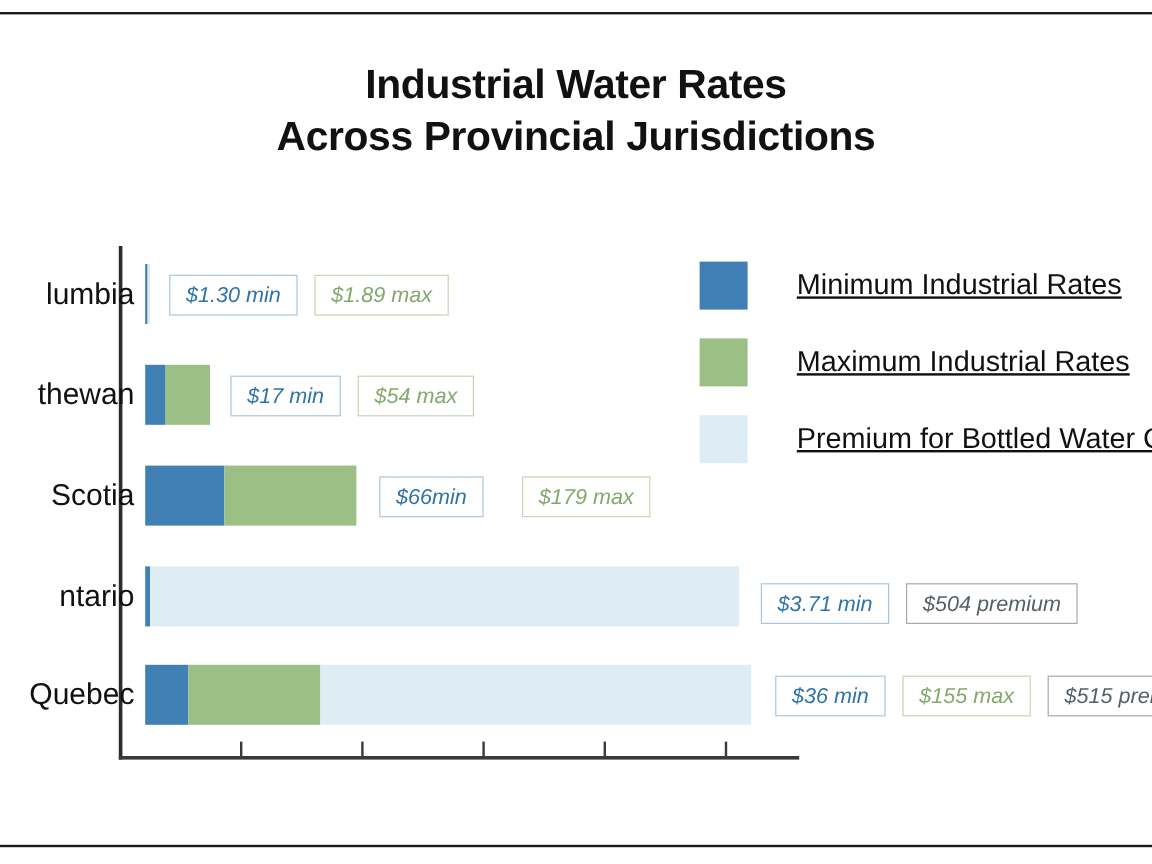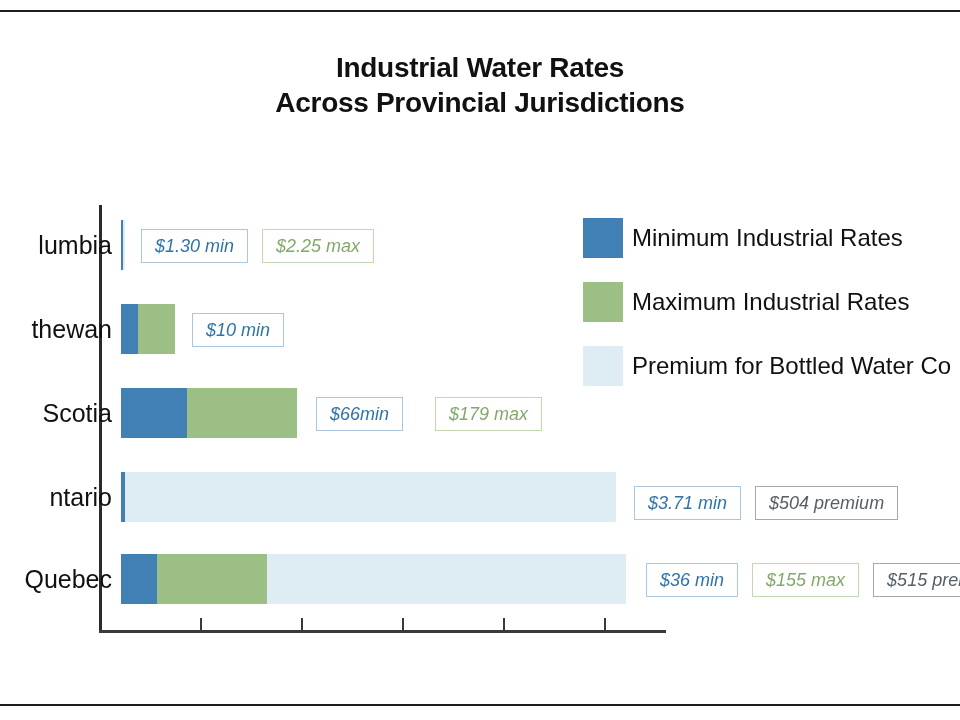--- a/index.html
+++ b/index.html
@@ -36,21 +36,21 @@
   .rule.top    { top: 10px; }
   .rule.bottom { top: 704px; }
 
   
   #title {
     position: absolute;
     left: 0;
     top: 50px;
     width: 960px;
     text-align: center;
-    font-size: 28px;
+    font-size: 34px;
     font-weight: bold;
     line-height: 1.25;
     letter-spacing: -0.3px;
     color: #111111;
   }
   #title .line { display: block; }
 
   
   #plot {
     position: absolute;
@@ -171,23 +171,24 @@
   }
   .legend-swatch {
     width: 40px;
     height: 40px;
     flex: 0 0 40px;
   }
   .legend-swatch.min     { background: #4180b4; }
   .legend-swatch.max     { background: #9cbf86; }
   .legend-swatch.premium { background: #deedf4; }
   .legend-text {
-    margin-left: 9px;
+    margin-left: 41px;
     font-size: 24px;
     color: #111111;
+    text-decoration: underline;
   }
 </style>
 </head>
 <body>
 
 <div id="slide">
 
   <div class="rule top"></div>
   <div class="rule bottom"></div>
 
@@ -208,32 +209,33 @@
     <div class="xtick" style="left:604px;"></div>
 
     <div class="row" style="top:206px;">
       <div class="cat-label">lumbia</div>
       <div class="bar-wrap">
         <div class="seg min" style="width:2px;"></div>
         <div class="seg premium" style="width:2px;"></div>
       </div>
       <div class="chips" style="left:121px;">
         <span class="chip min">$1.30 min</span>
-        <span class="chip max">$2.25 max</span>
+        <span class="chip max">$1.89 max</span>
       </div>
     </div>
 
     <div class="row" style="top:290px;">
       <div class="cat-label">thewan</div>
       <div class="bar-wrap">
         <div class="seg min" style="width:17px;"></div>
         <div class="seg max" style="width:37px;"></div>
       </div>
       <div class="chips" style="left:172px;">
-        <span class="chip min">$10 min</span>
+        <span class="chip min">$17 min</span>
+        <span class="chip max">$54 max</span>
       </div>
     </div>
 
     <div class="row" style="top:374px;text-align:right;">
       <div class="cat-label"> Scotia</div>
       <div class="bar-wrap">
         <div class="seg min" style="width:66px;"></div>
         <div class="seg max" style="width:110px;"></div>
       </div>
       <div class="chips" style="left:296px;gap:32px;">

